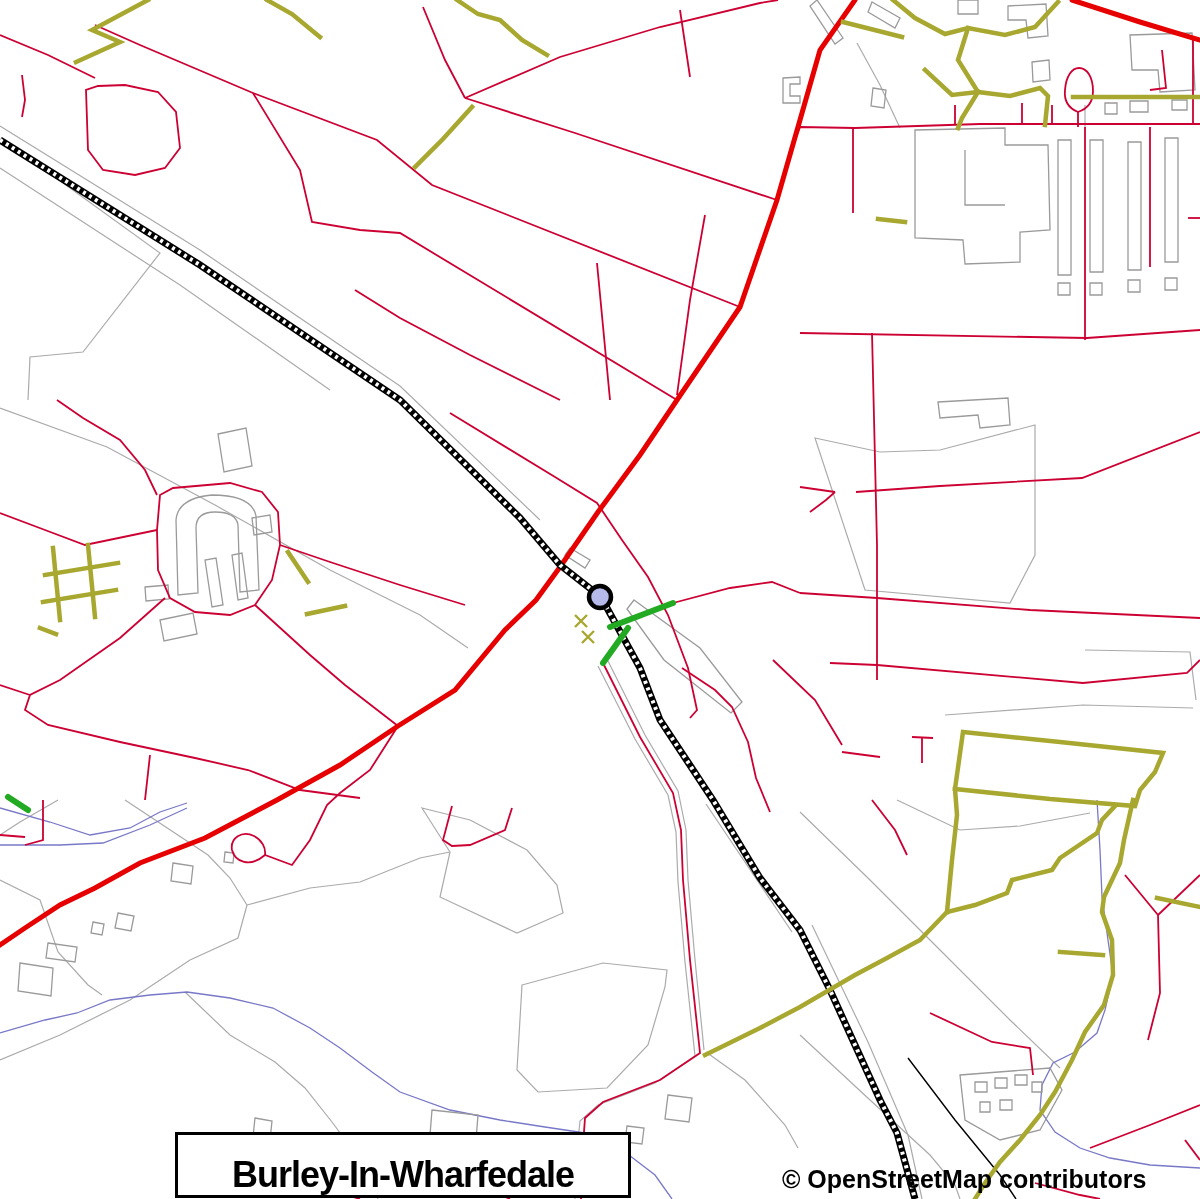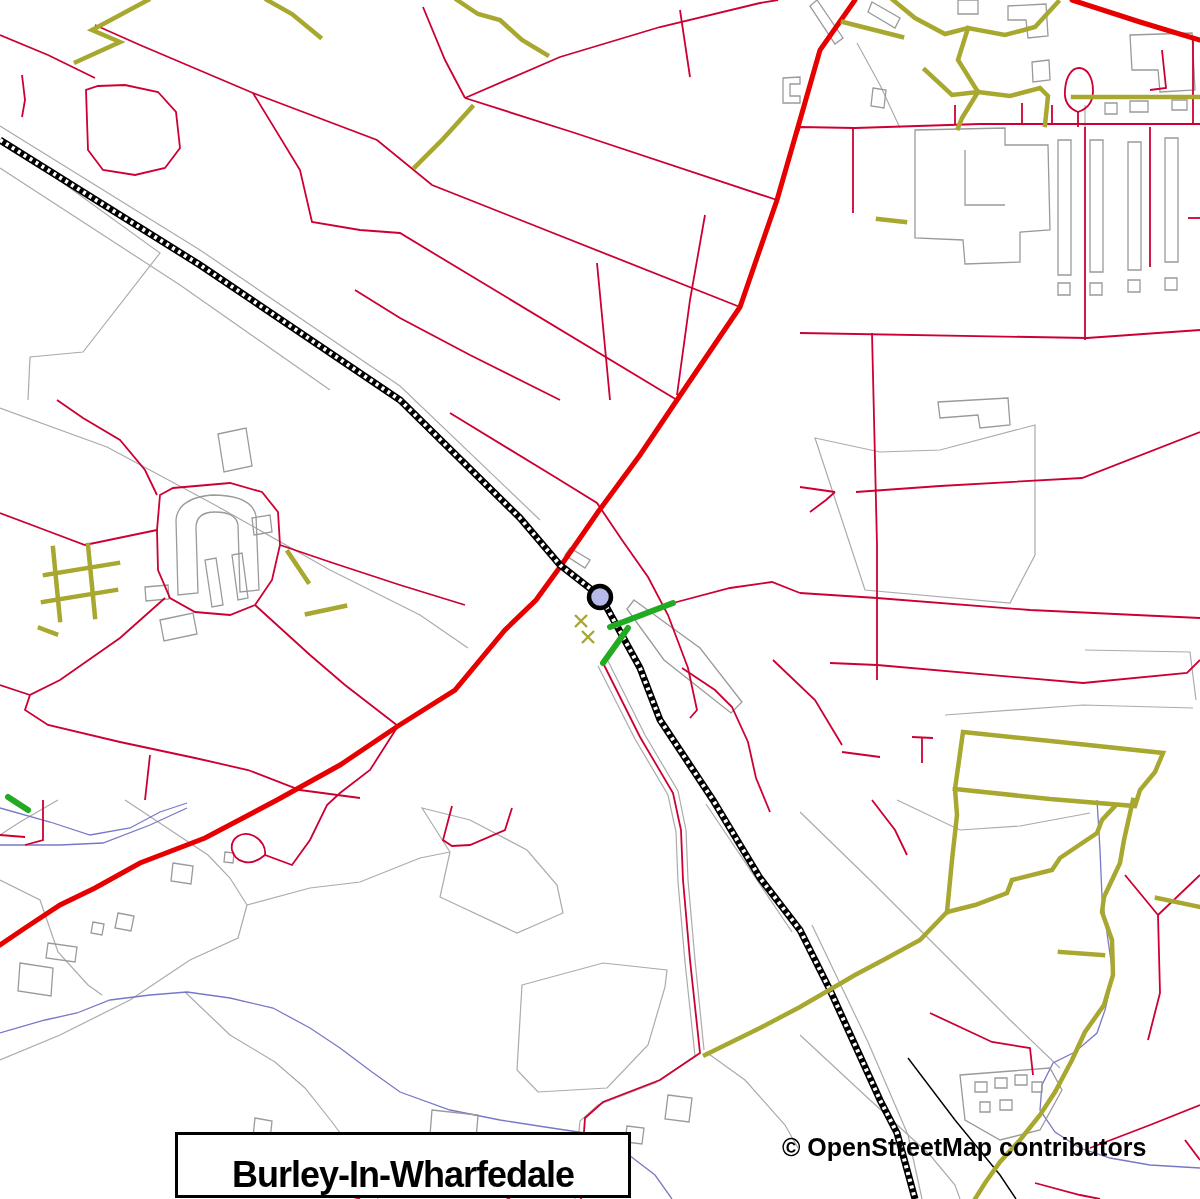--- a/index.html
+++ b/index.html
@@ -16,21 +16,21 @@
   .rail-base{stroke:var(--railway_black,#000);stroke-width:7;fill:none;}
   .rail-dash{stroke:#ffffff;stroke-width:4;fill:none;stroke-dasharray:3 4;}
   .rail-thin{stroke:var(--railway_black,#000);stroke-width:1.4;fill:none;}
   .path-olive{stroke:var(--path_olive,#a8a830);stroke-width:4.5;fill:none;stroke-linecap:square;}
   .path-olive-thin{stroke:var(--path_olive,#a8a830);stroke-width:2.4;fill:none;}
   .footpath-green{stroke:var(--footpath_green,#22aa22);stroke-width:6;fill:none;stroke-linecap:round;}
 
   .title-box{position:absolute;left:175px;top:1132px;width:450px;height:60px;
     background:#ffffff;border:3px solid #000;display:flex;align-items:center;justify-content:center;}
   .title-box span{font-size:36px;font-weight:bold;color:#000;letter-spacing:-1px;white-space:nowrap;margin-top:20px;}
-  .attribution{position:absolute;left:782px;top:1134px;width:410px;color:#000;
+  .attribution{position:absolute;left:782px;top:1166px;width:410px;color:#000;
     font-size:25px;font-weight:bold;line-height:1.05;white-space:nowrap;}
 </style>
 </head>
 <body>
 
 <div id="stage">
 
 <svg id="map-svg" width="1200" height="1199" viewBox="0 0 1200 1199">
 
   <g>

